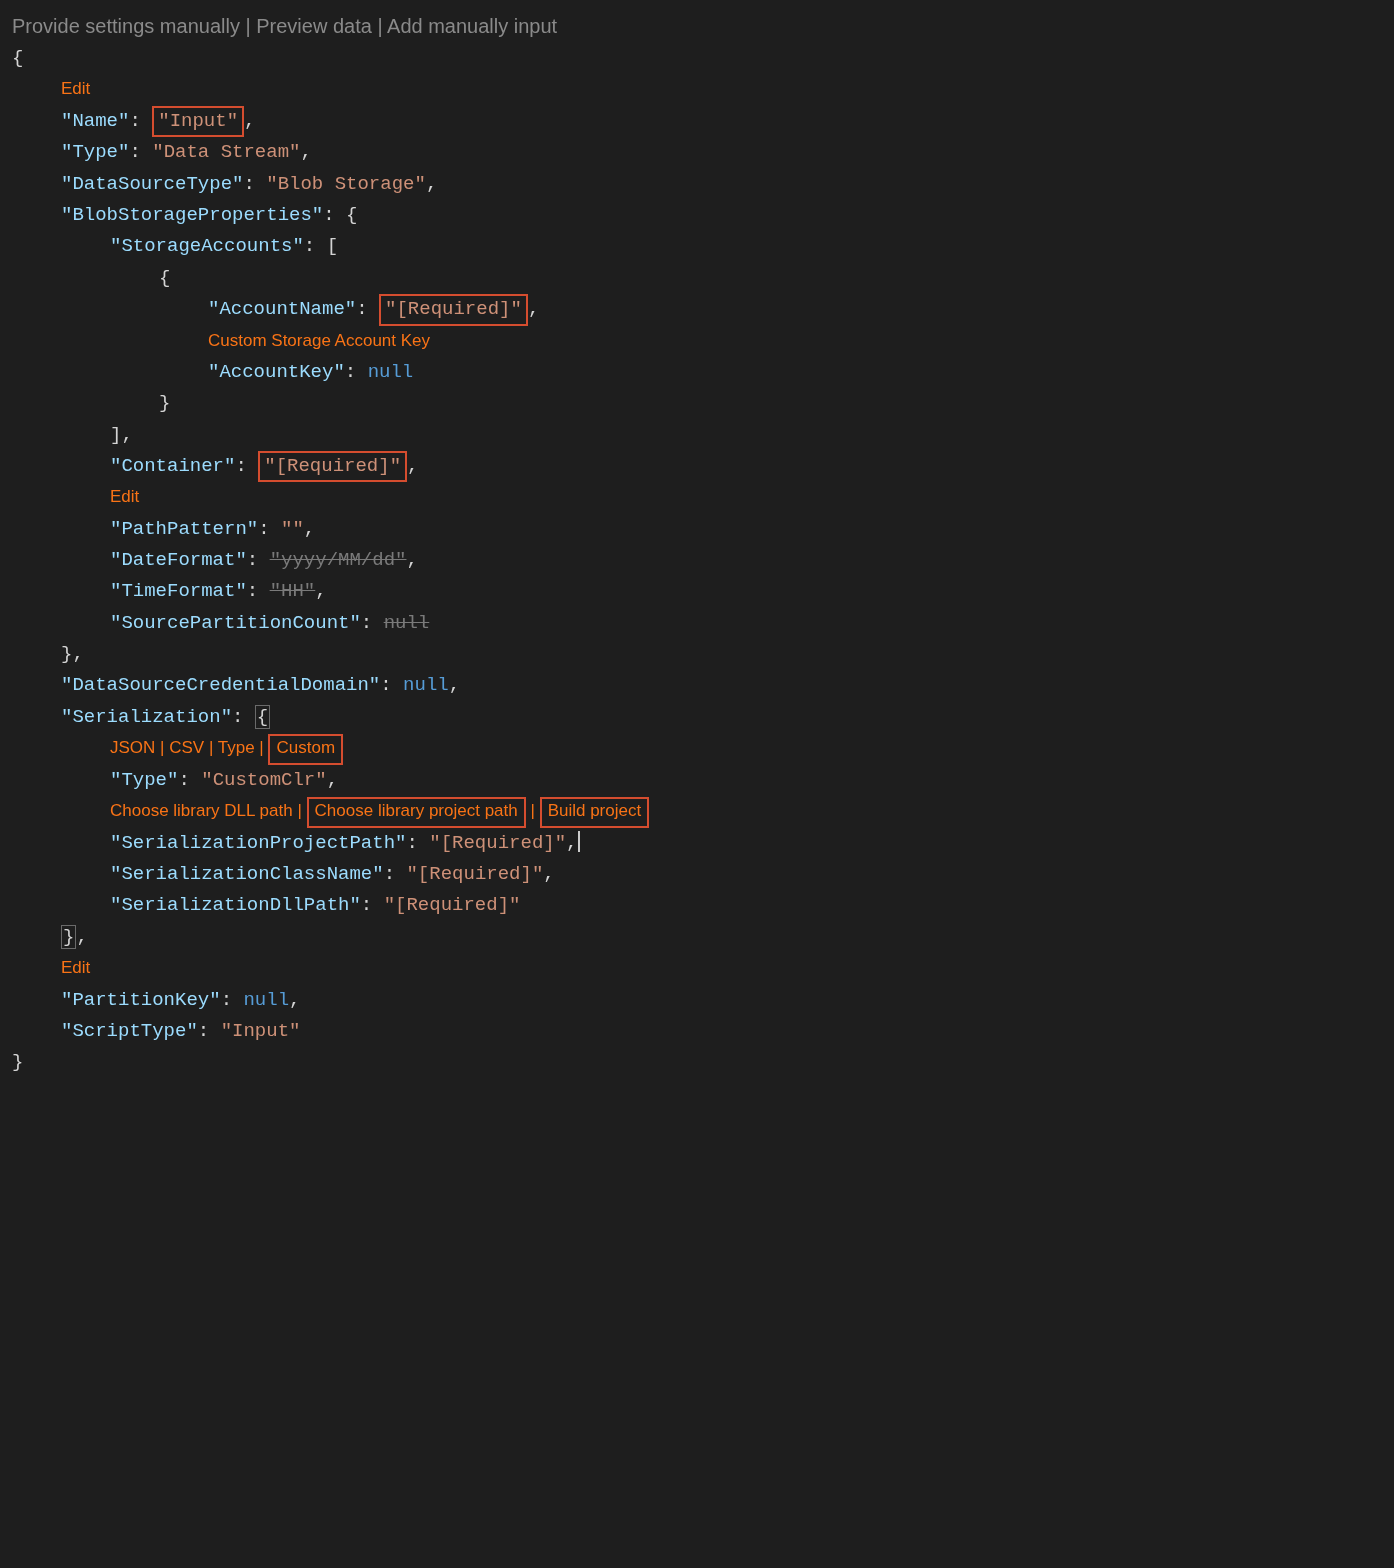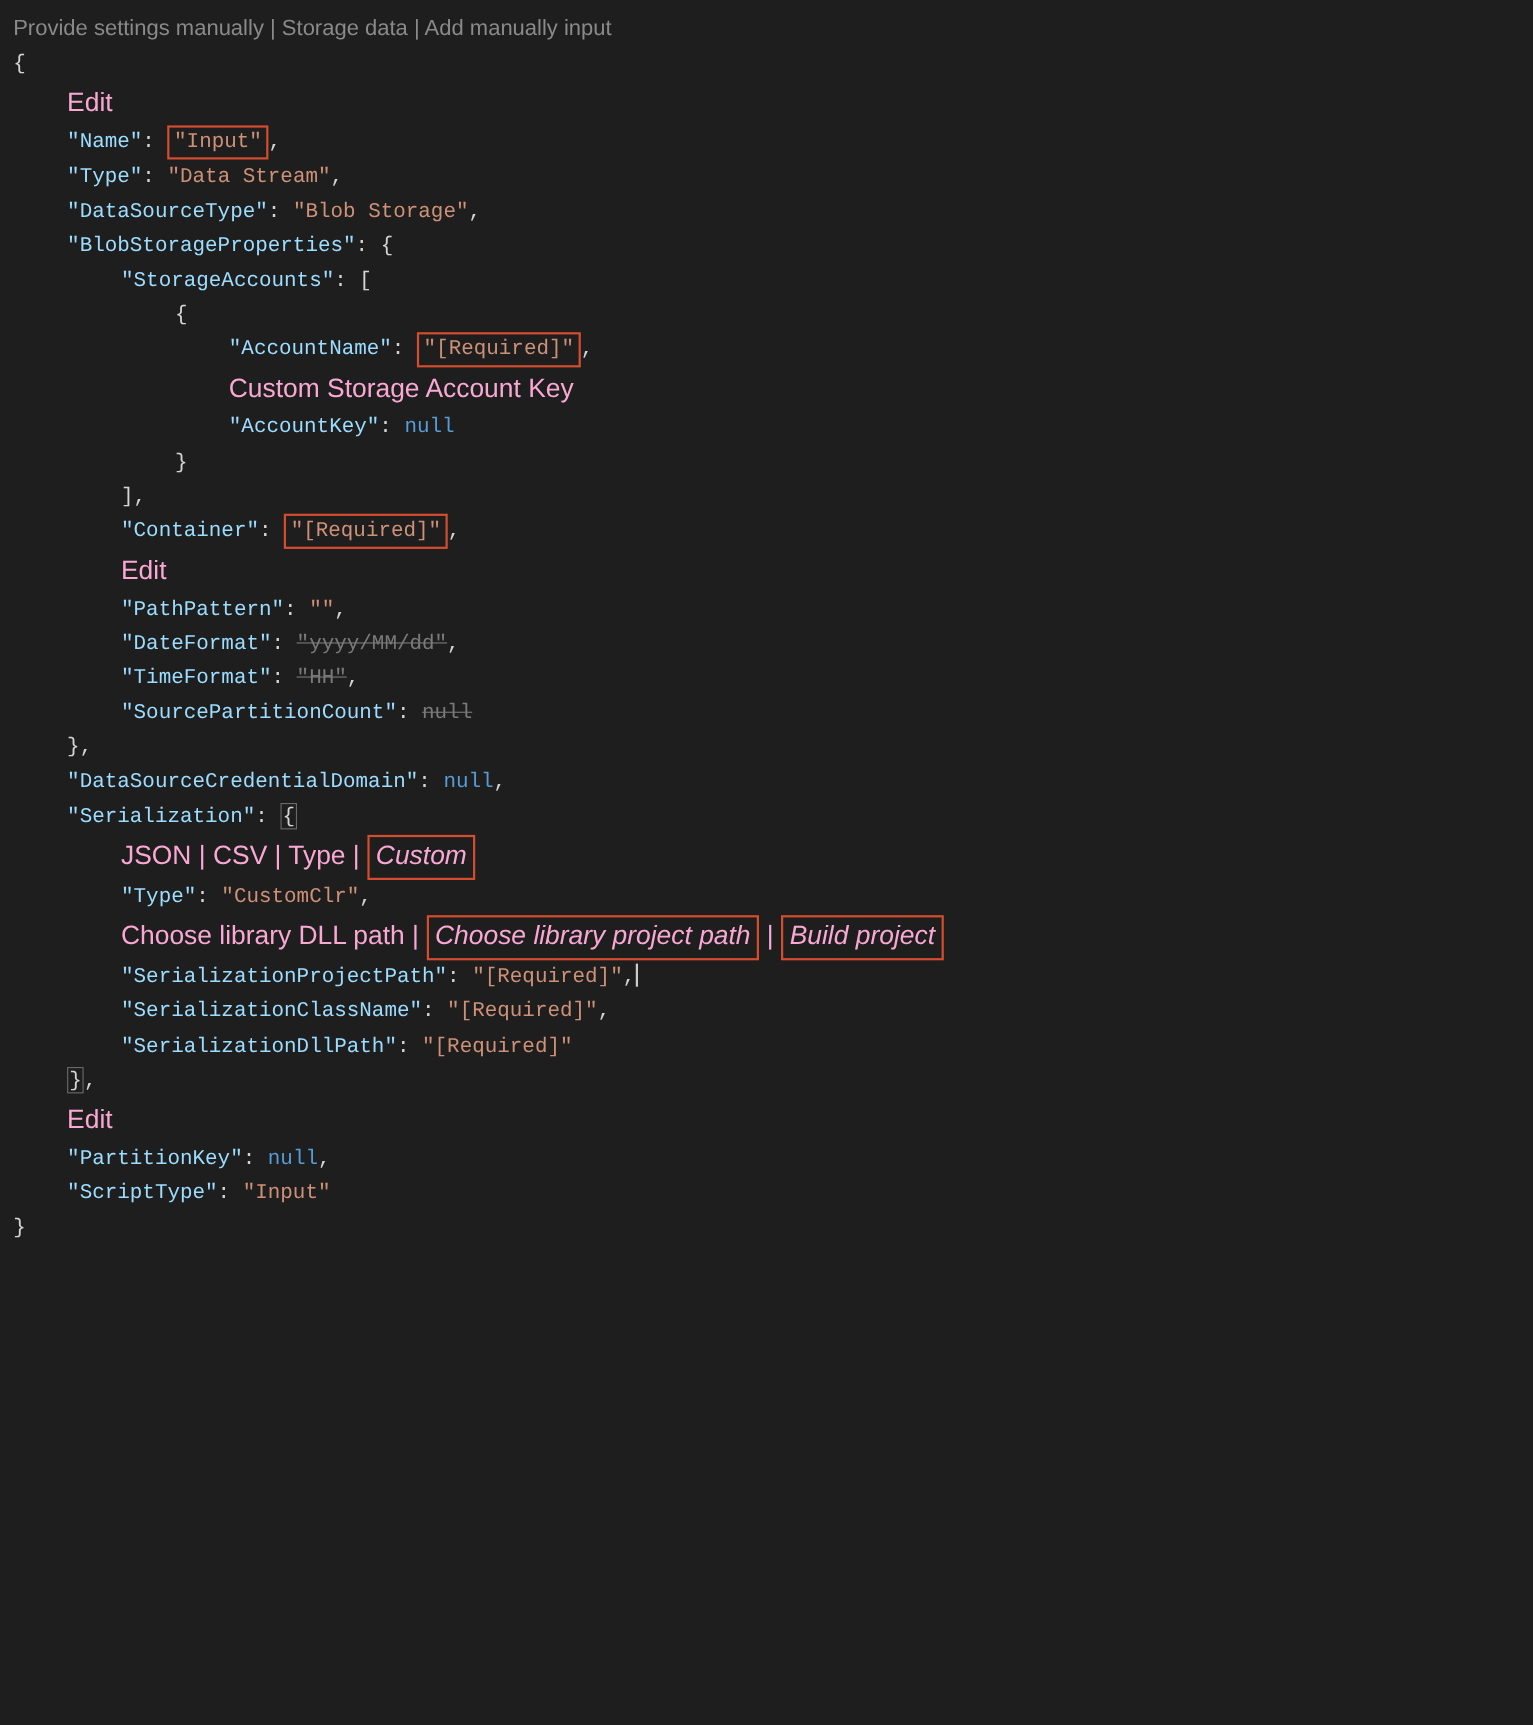--- a/index.html
+++ b/index.html
@@ -34,60 +34,59 @@
     border-left: 1px solid #3a3a3a;
     width: 1px;
     margin-right: -1px;
   }
   .pad { display: inline-block; }
   .key { color: #9cdcfe; }
   .string { color: #ce9178; }
   .null { color: #569cd6; }
   .punct { color: #d4d4d4; }
   .hint {
-    color: #f9a8d4;
+    color: #f97316;
     font-family: -apple-system, "Segoe UI", sans-serif;
-    font-size: 24px;
+    font-size: 17px;
   }
   .strike {
     text-decoration: line-through;
     color: #7a7a7a;
   }
   .red-box {
     border: 2.5px solid #d54d2f;
     padding: 0 4px;
     display: inline-block;
     line-height: 1.45;
   }
   .red-box-hint {
     border: 2.5px solid #d54d2f;
     padding: 0 6px 2px 6px;
     display: inline-block;
     line-height: 1.45;
-    font-style: italic;
   }
   .bracket-sel {
     border: 1px solid #6a6a6a;
     padding: 0 1px;
   }
   .cursor {
     border-left: 2px solid #cccccc;
     display: inline-block;
     height: 1.1em;
     vertical-align: -4px;
   }
   .sep { color: #8a8a8a; }
 </style>
 </head>
 <body>
 
 <div class="links-bar">
   <span>Provide settings manually</span>
   <span class="sep"> | </span>
-  <span>Storage data</span>
+  <span>Preview data</span>
   <span class="sep"> | </span>
   <span>Add manually input</span>
 </div>
 
 <div class="code">
 
 <div class="line"><span class="punct">{</span></div>
 
 <div class="line"><span class="indent-guide"></span><span class="pad" style="width:48px"></span><span class="hint">Edit</span></div>
 

